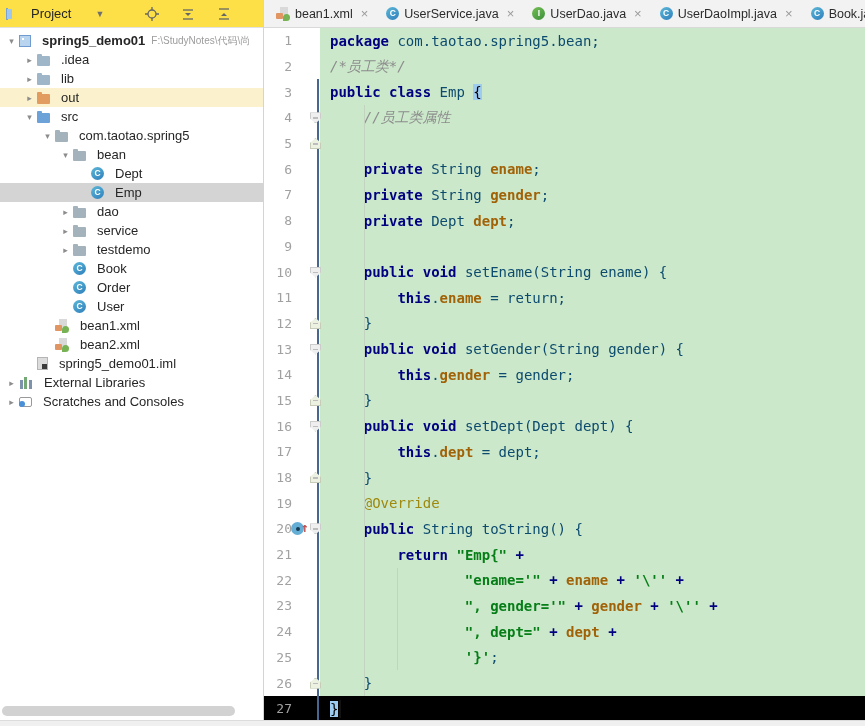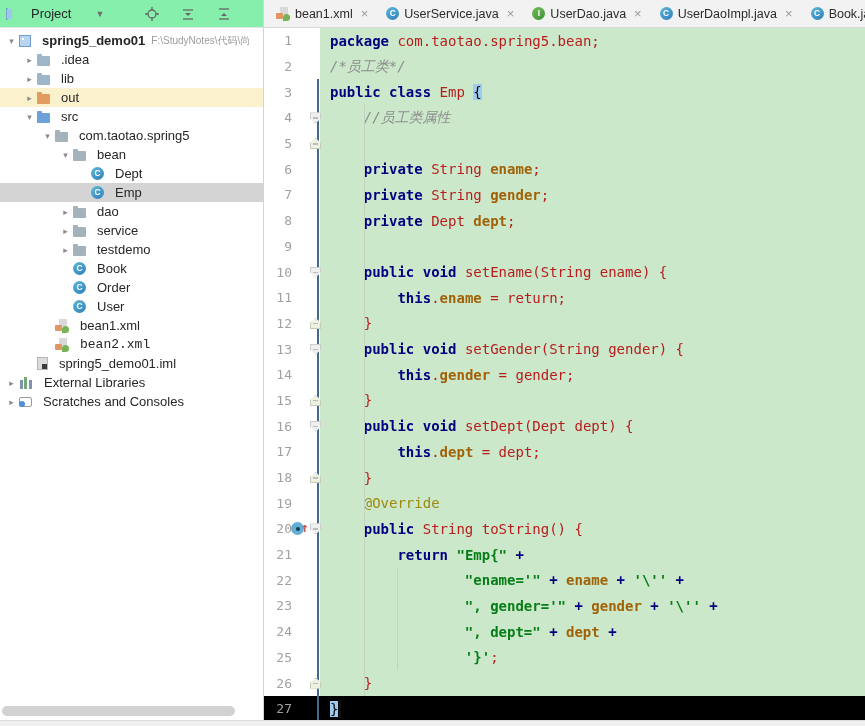--- a/index.html
+++ b/index.html
@@ -2,21 +2,21 @@
 <html><head>
 <meta charset="utf-8">
 <style>
   * { margin:0; padding:0; box-sizing:border-box; }
   html,body { width:865px; height:726px; overflow:hidden; background:#fff;
               font-family:"Liberation Sans", sans-serif; }
   #app { position:relative; width:865px; height:726px; display:flex; }
 
   
   .left { width:264px; flex:none; border-right:1px solid #d4d4d4; display:flex; flex-direction:column; background:#fff; }
-  .left-header { height:28px; flex:none; background:#86efac; border-bottom:1px solid #e2e2e2;
+  .left-header { height:28px; flex:none; background:#fde047; border-bottom:1px solid #e2e2e2;
                  display:flex; align-items:center; padding:0 6px; gap:20px; }
   .lh-label { font-size:13px; color:#262626; margin-left:3px; }
   .lh-caret { font-size:9px; color:#707070; margin-left:4px; }
   .lh-spacer { flex:1; }
   .lh-ic { width:16px; height:16px; display:flex; align-items:center; justify-content:center; color:#666; flex:none; }
   .lh-sep { width:1px; height:16px; background:#d0d0d0; margin:0 3px; }
   .toolwin-ic { width:12px; height:12px; border:1px solid #7aa3d4; background:#fff; position:relative; }
   .toolwin-ic::before { content:""; position:absolute; left:0; top:0; bottom:0; width:5px; background:#9fc6ec; }
 
   .tree { flex:1; position:relative; padding-top:3px; overflow:hidden; background:#fff; }
@@ -66,21 +66,21 @@
 
   .code { flex:1; position:relative; background:#fff; overflow:hidden;
           font-family:"DejaVu Sans Mono", monospace; font-size:14px; }
   .line { display:flex; height:25.7px; align-items:center; }
   .gut { width:56px; flex:none; position:relative; height:100%; display:flex; align-items:center; }
   .num { width:28px; text-align:right; font-size:13px; color:#a1a1a1; flex:none; }
   .c { flex:1; height:100%; background:#cbe8ca; display:flex; align-items:center;
        padding-left:10px; white-space:pre; min-width:0; }
   .line.current .c, .line.current .gut { background:#000000; }
   .tok-kw { color:#000080; font-weight:bold; }
-  .tok-pl { color:#b91c1c; }
+  .tok-pl { color:#0c4a6e; }
   .tok-fd { color:#a16207; font-weight:bold; }
   .tok-st { color:#067d17; font-weight:bold; }
   .tok-op { color:#000080; font-weight:bold; }
   .tok-cm { color:#8c8c8c; font-style:italic; }
   .tok-an { color:#9e880d; }
   .tok-bh { color:#000; background:#9ecbf0; }
   .caret { width:2px; height:18px; background:#111; margin-left:1px; }
 
   .fm { position:absolute; left:46px; top:50%; margin-top:-5.5px; width:11px; height:11px; z-index:3; }
   .fm-down { background:#efefef; border:1px solid #ccc; clip-path:polygon(0 0,100% 0,100% 55%,50% 100%,0 55%); }
@@ -206,21 +206,21 @@
         <div class="trow" style="padding-left: 58px;">
           <span class="chev"></span>
           <span class="ic ic-class">C</span>
           <span class="tlabel">User</span>
         </div>
         <div class="trow" style="padding-left: 40px;">
           <span class="chev"></span>
           <span class="ic ic-xml-config"></span>
           <span class="tlabel">bean1.xml</span>
         </div>
-        <div class="trow" style="padding-left: 40px; font-family: Liberation Mono, monospace;">
+        <div class="trow" style="padding-left: 40px;">
           <span class="chev"></span>
           <span class="ic ic-xml-config"></span>
           <span class="tlabel">bean2.xml</span>
         </div>
         <div class="trow" style="padding-left: 22px;">
           <span class="chev"></span>
           <span class="ic ic-iml-file"></span>
           <span class="tlabel">spring5_demo01.iml</span>
         </div>
         <div class="trow" style="padding-left: 4px;">

